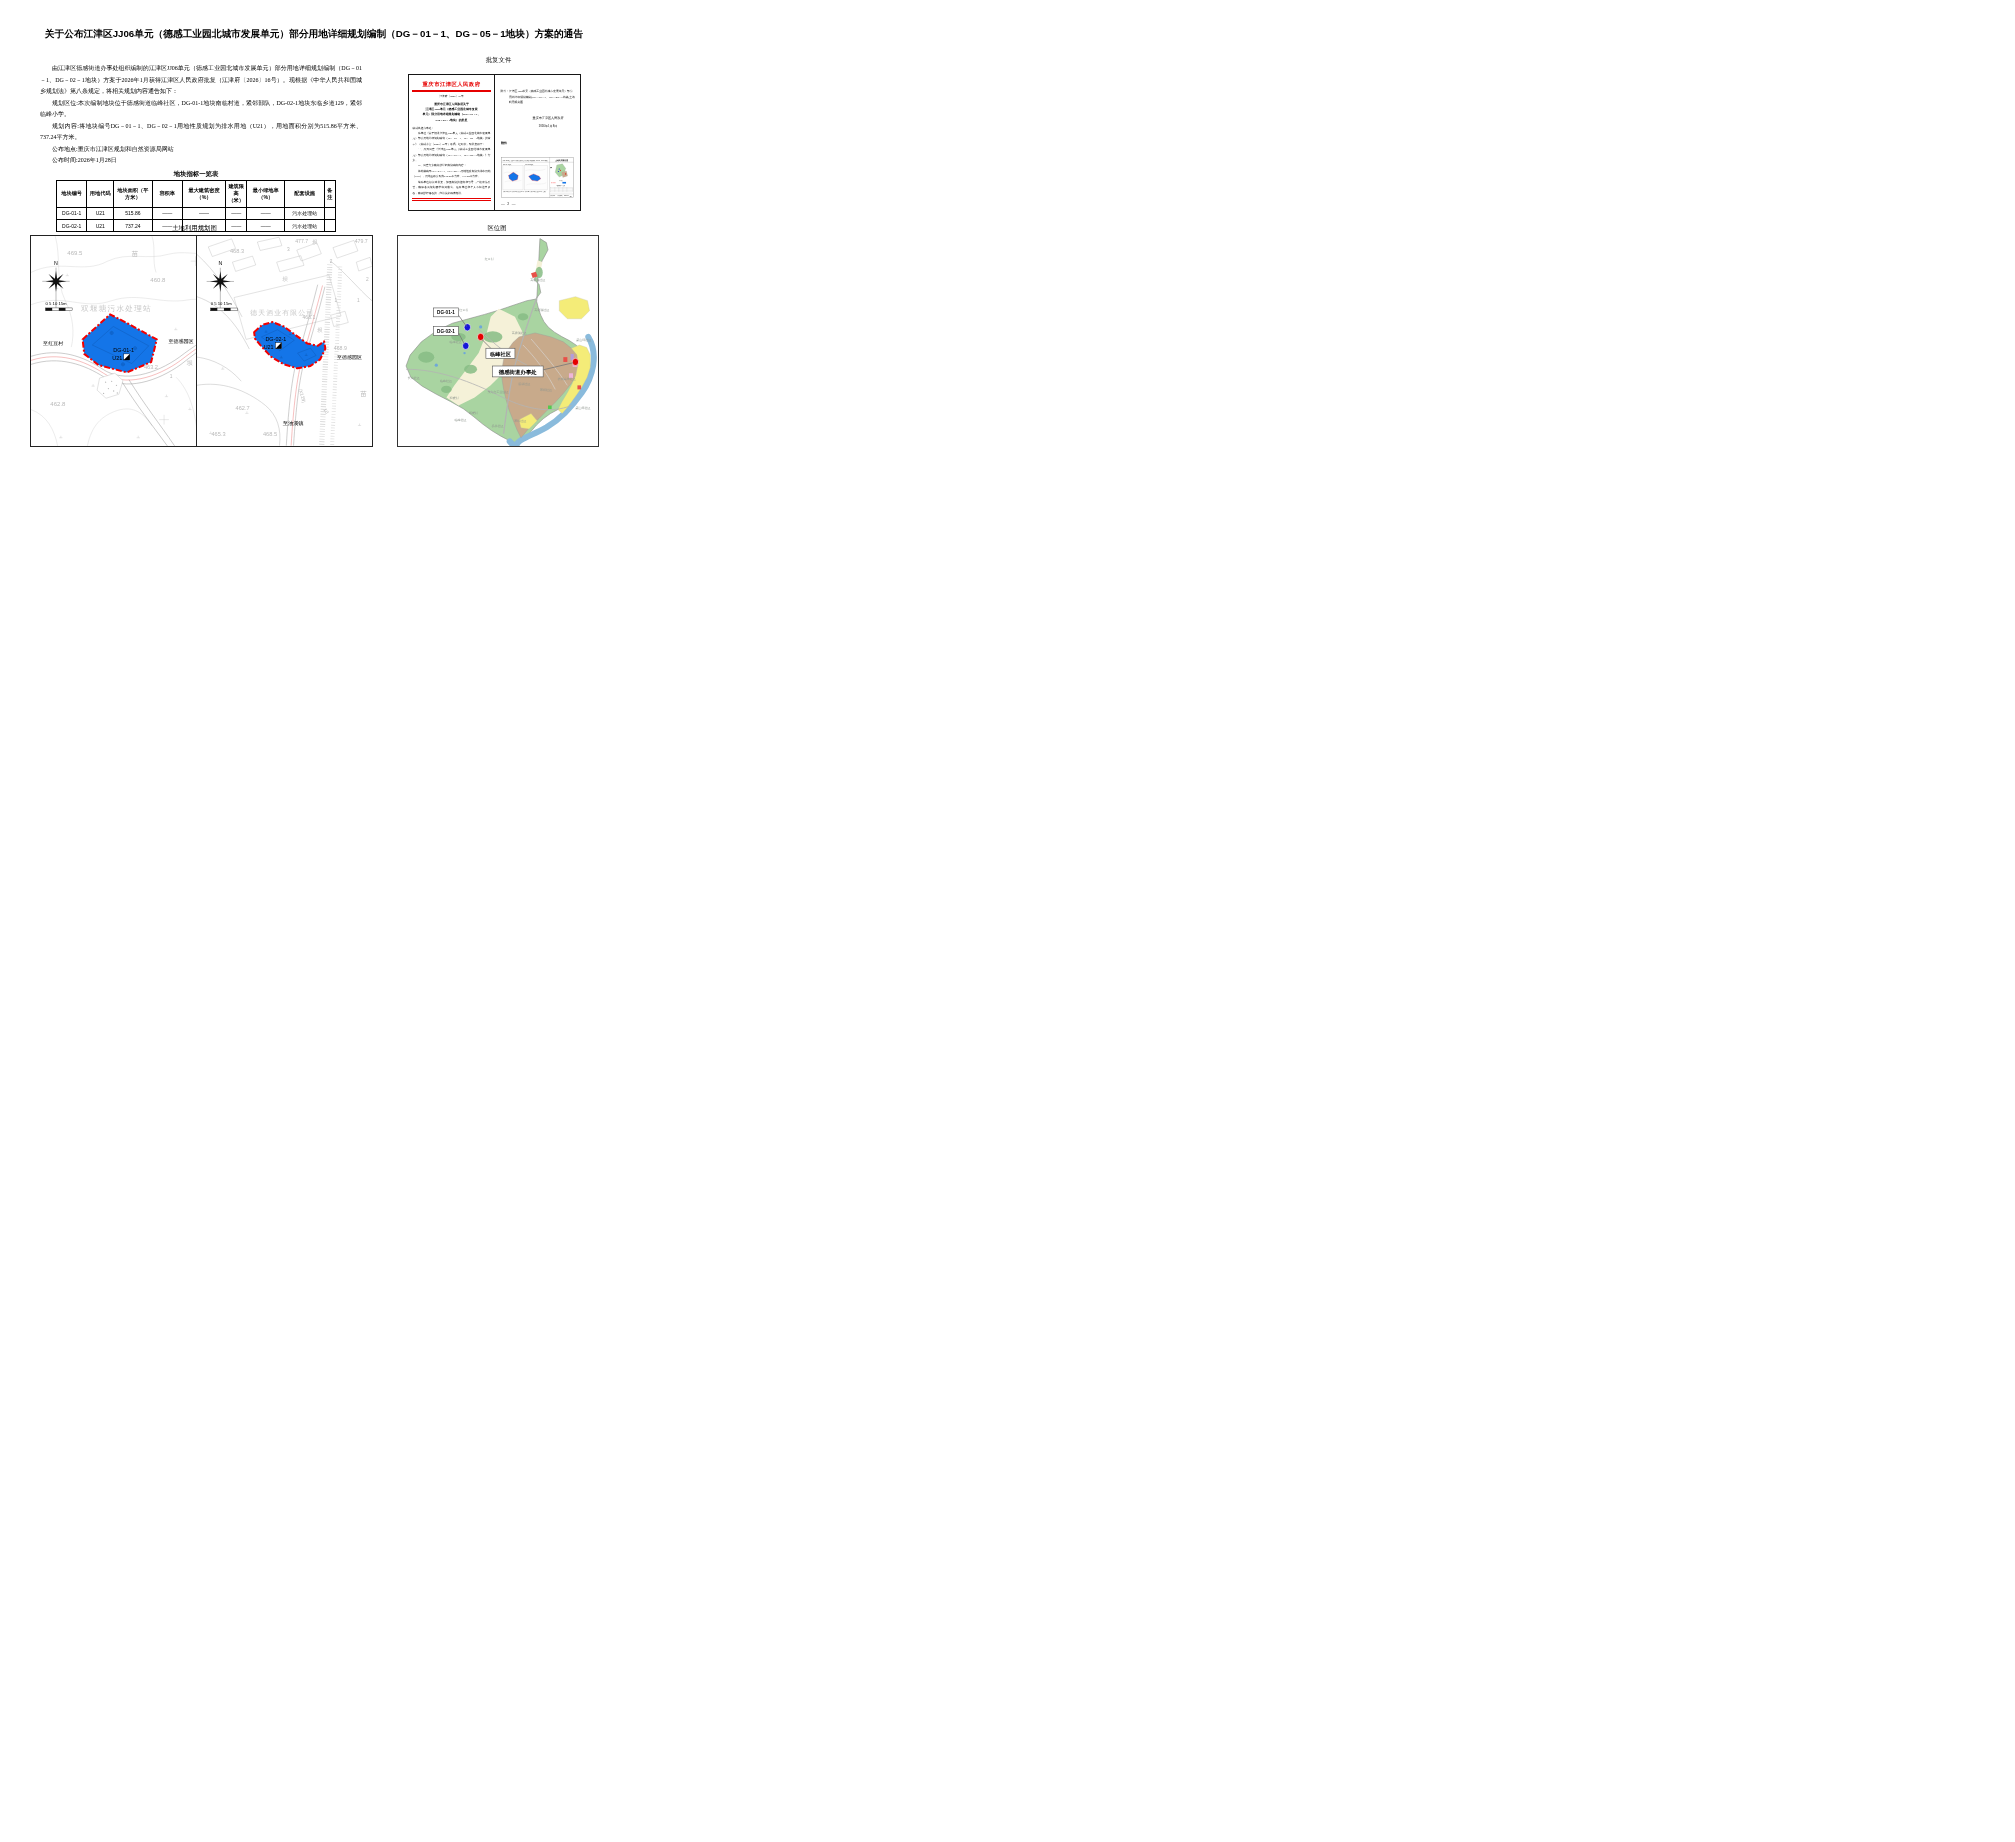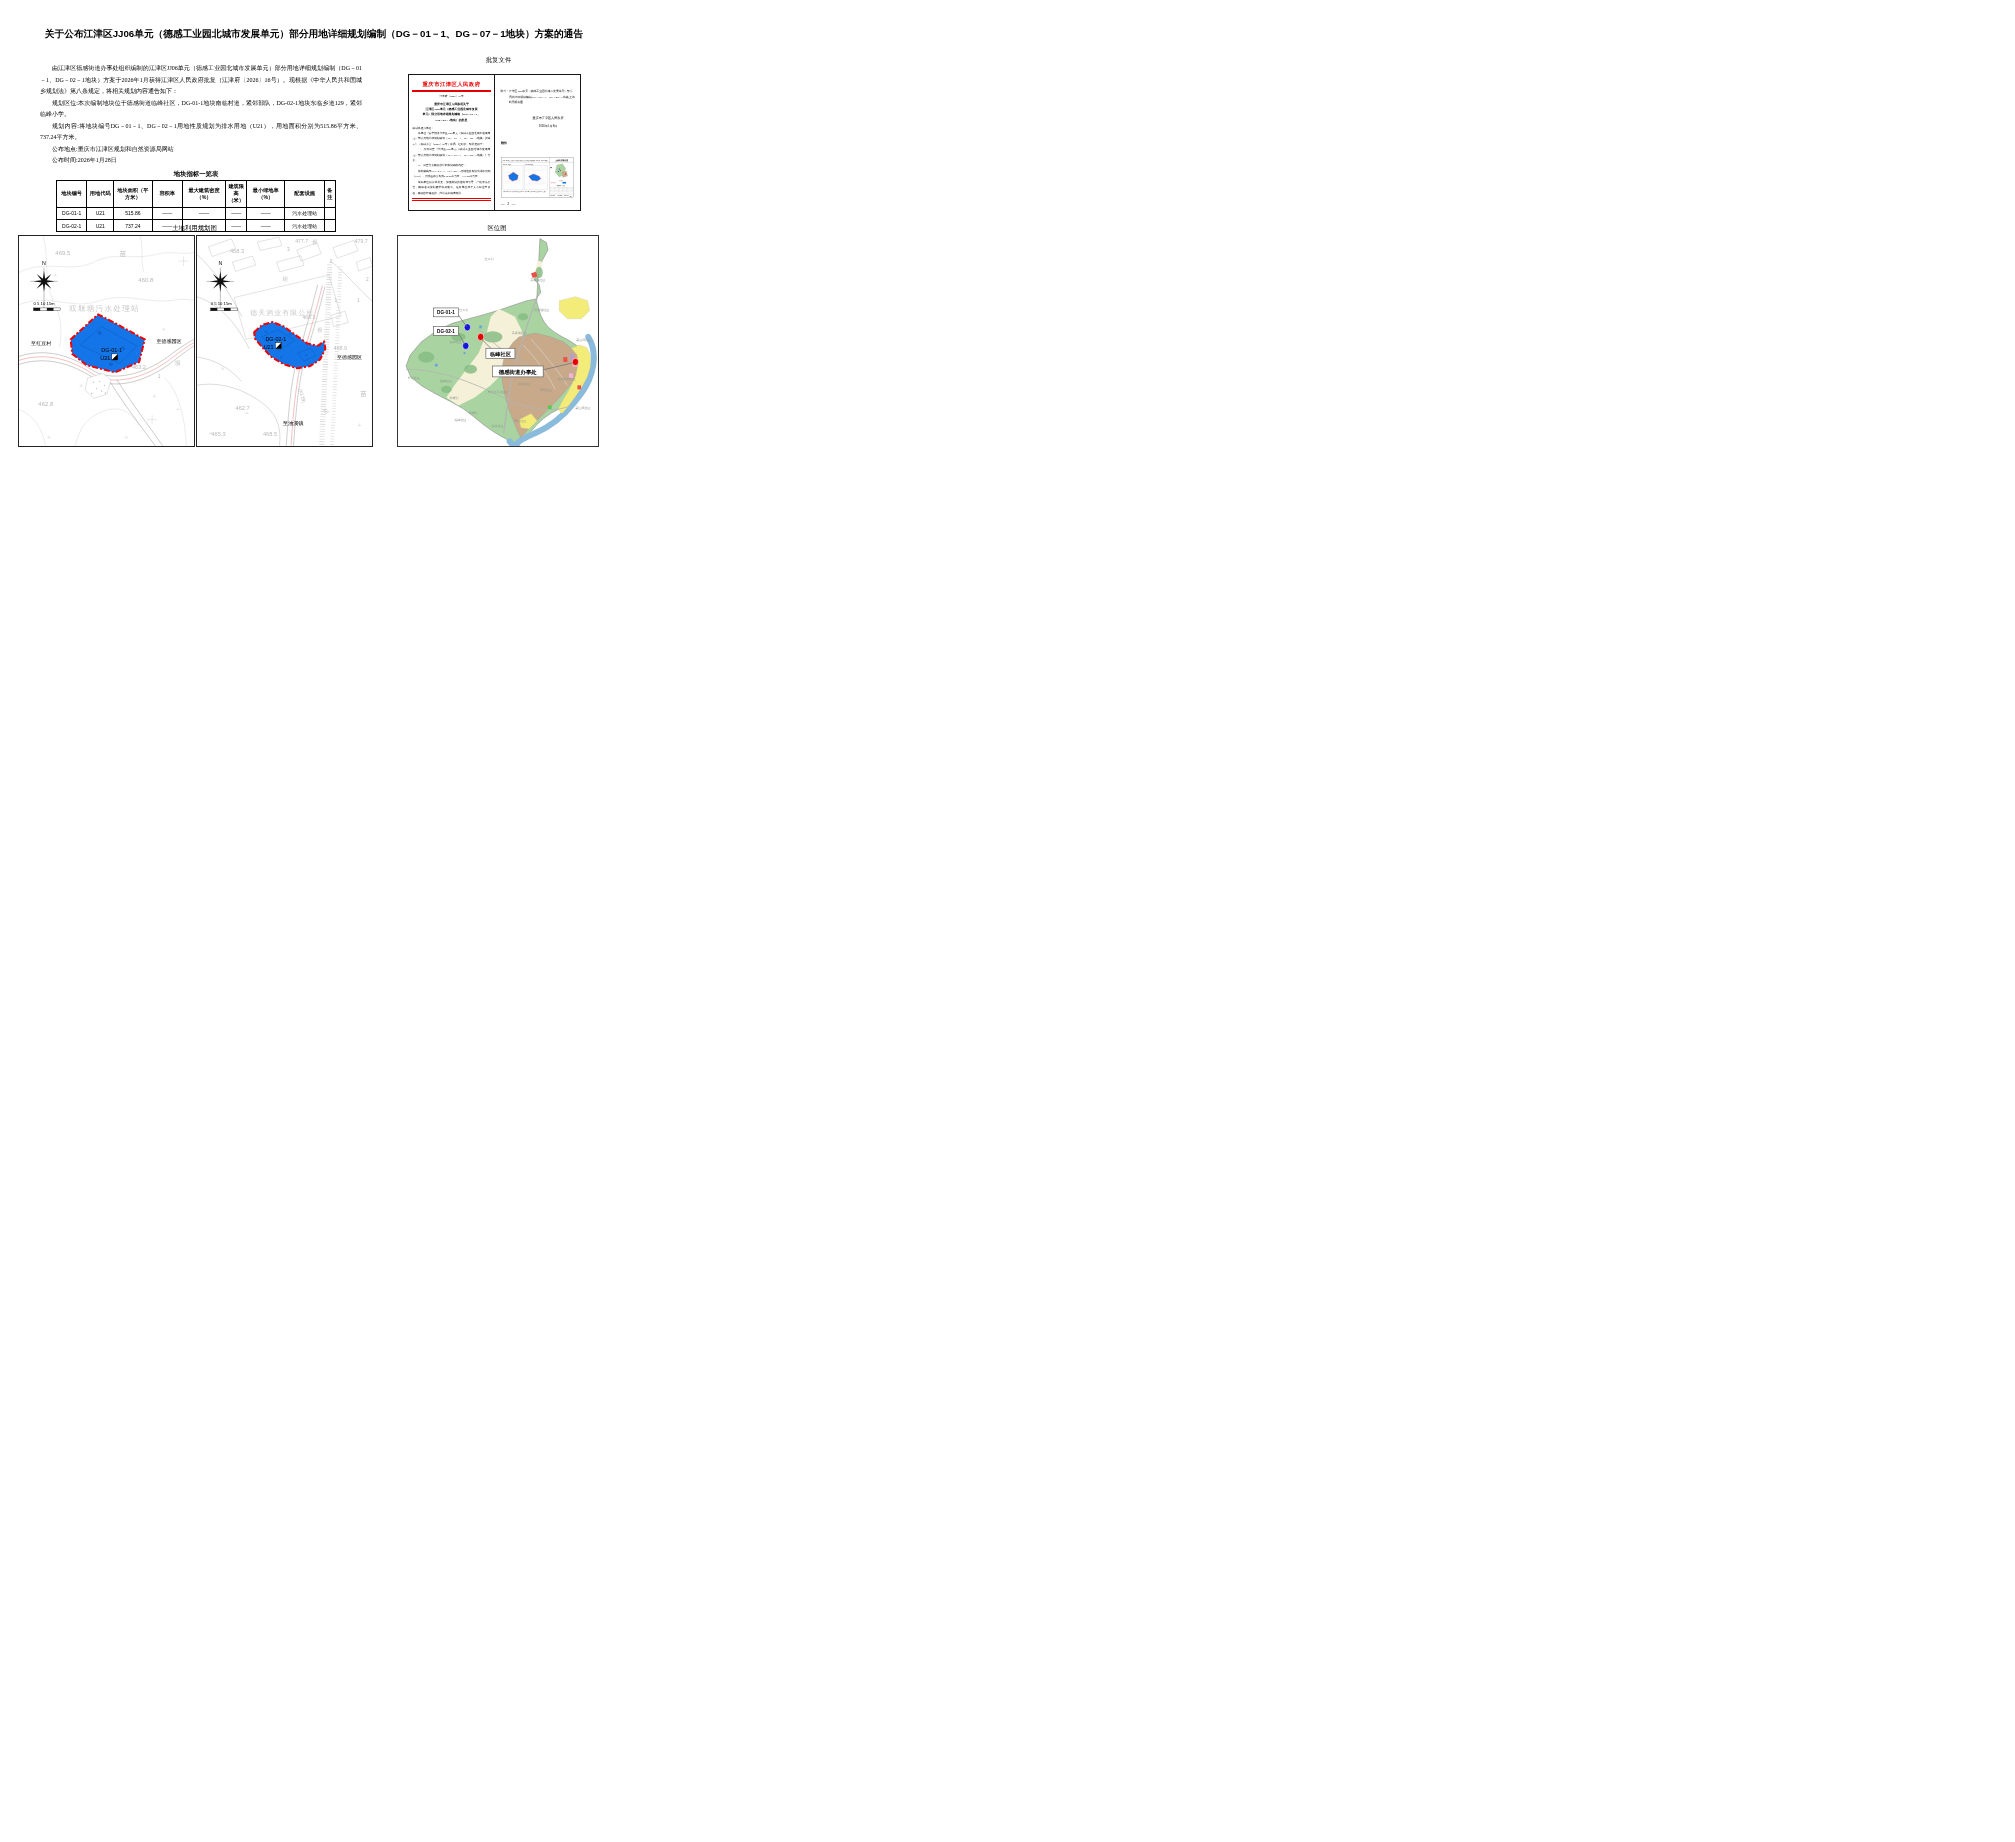--- a/index.html
+++ b/index.html
@@ -44,36 +44,36 @@
   .issuer-wrap{margin-top:8.9px;padding-left:21px;text-align:center;font-size:3.1px;line-height:2.4;}
   .att-label{margin:10.5px 0 0 6px;font-size:3.1px;font-weight:bold;}
   .mini-sheet{position:absolute;left:5.6px;top:82px;width:73px;height:41px;}
   .page-no{position:absolute;left:6px;bottom:3.6px;font-size:3.8px;letter-spacing:0.8px;}
   
   .landuse-heading{position:absolute;left:18px;width:353px;top:224px;text-align:center;
                    font-size:6.4px;font-family:"Liberation Serif",serif;}
   .loc-heading{position:absolute;left:397px;width:200px;top:224px;text-align:center;
                font-size:6.4px;font-family:"Liberation Serif",serif;}
   .map-panel{position:absolute;top:235px;height:210px;background:#fff;border:0.8px solid #222;}
-  .map1{left:18px;width:175px;}
+  .map1{left:30px;width:175px;}
   .map2{left:196px;width:175px;}
   .locmap{left:397px;width:200px;border:0.6px solid #333;}
   svg{display:block;}
   svg text{font-family:"Liberation Sans",sans-serif;}
   .gray-el{fill:#b9b9b9;}
   .bigGray{fill:#c9c9c9;letter-spacing:3px;}
   .blkLbl{fill:#000;}
   .area-lbl{fill:#8f968f;}
 </style>
 </head>
 <body>
 
 <div class="page">
 
-  <div class="doc-title">关于公布江津区JJ06单元（德感工业园北城市发展单元）部分用地详细规划编制（DG－01－1、DG－07－1地块）方案的通告</div>
+  <div class="doc-title">关于公布江津区JJ06单元（德感工业园北城市发展单元）部分用地详细规划编制（DG－01－1、DG－05－1地块）方案的通告</div>
 
   <div class="notice">
     <p>由江津区德感街道办事处组织编制的江津区JJ06单元（德感工业园北城市发展单元）部分用地详细规划编制（DG－01－1、DG－02－1地块）方案于2026年1月获得江津区人民政府批复（江津府〔2026〕16号）。现根据《中华人民共和国城乡规划法》第八条规定，将相关规划内容通告如下：</p>
     <p>规划区位:本次编制地块位于德感街道临峰社区，DG-01-1地块南临村道，紧邻部队，DG-02-1地块东临乡道129，紧邻临峰小学。</p>
     <p>规划内容:将地块编号DG－01－1、DG－02－1用地性质规划为排水用地（U21），用地面积分别为515.86平方米、737.24平方米。</p>
     <p>公布地点:重庆市江津区规划和自然资源局网站</p>
     <p>公布时间:2026年1月28日</p>
   </div>
 
   <div class="spec-title">地块指标一览表</div>

